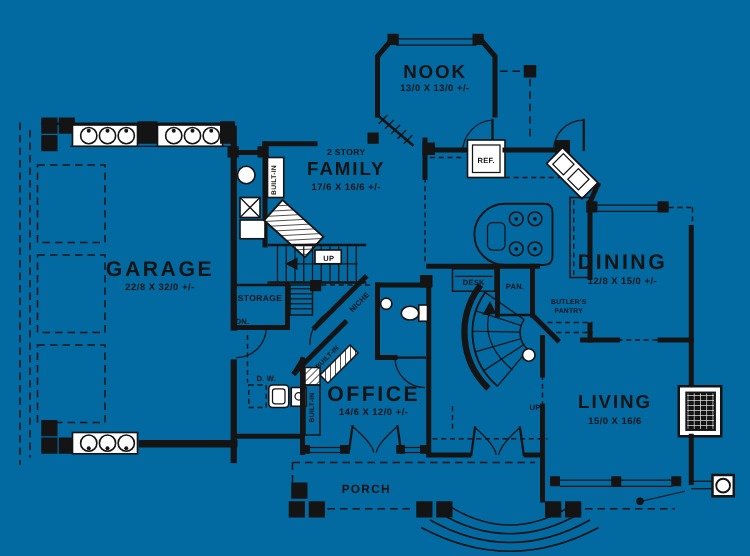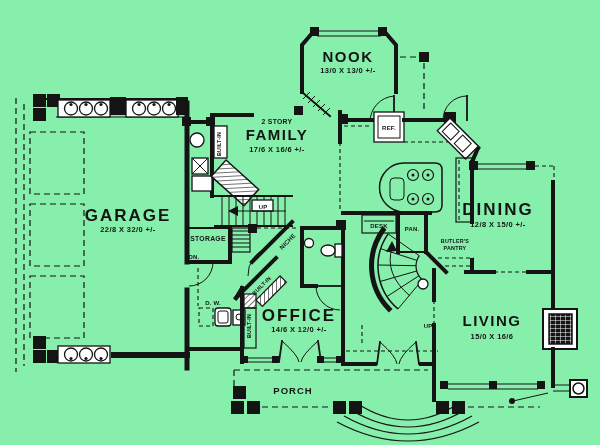--- a/index.html
+++ b/index.html
@@ -1,16 +1,16 @@
 <!DOCTYPE html>
 <html><head>
 <meta charset="utf-8">
 <style>
   html,body{margin:0;padding:0;background:#ffffff;}
-  .stage{position:relative;width:600px;height:445px;background:#86efac;overflow:hidden;
+  .stage{position:relative;width:600px;height:445px;background:#0369a1;overflow:hidden;
          font-family:"Liberation Sans",sans-serif;}
   svg{display:block}
   
   .w6{stroke:#141414;stroke-width:6;fill:none;stroke-linecap:square}
   .w5{stroke:#141414;stroke-width:5;fill:none;stroke-linecap:square}
   .w4{stroke:#141414;stroke-width:4;fill:none;stroke-linecap:square}
   .w2{stroke:#141414;stroke-width:2;fill:none;stroke-linecap:square}
   .w18{stroke:#141414;stroke-width:1.8;fill:none;stroke-linecap:square}
   .w15{stroke:#141414;stroke-width:1.5;fill:none}
   .w12{stroke:#141414;stroke-width:1.2;fill:none}

